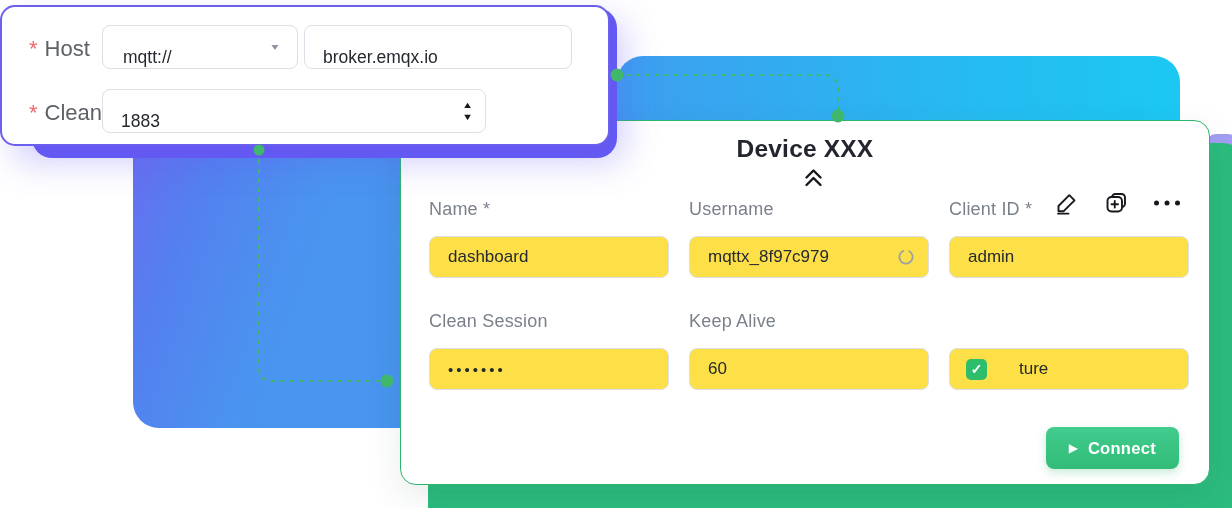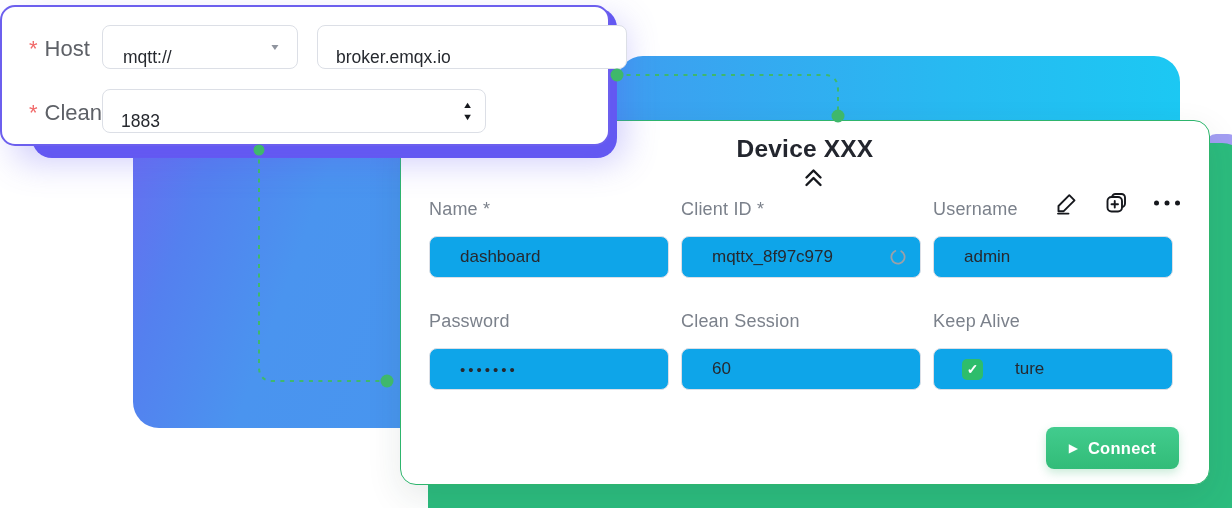--- a/index.html
+++ b/index.html
@@ -32,31 +32,31 @@
     background:#6459F2;z-index:4;
   }
   
   .device-card{
     position:absolute;left:400px;top:120px;width:810px;height:365px;box-sizing:border-box;
     background:#fff;border:1.5px solid #2EB56D;border-radius:16px;
     box-shadow:0 12px 35px rgba(25,60,45,.10);z-index:3;
   }
   .form-grid{
     position:absolute;left:28px;display:grid;
-    grid-template-columns:240px 240px 240px;column-gap:12px;
+    grid-template-columns:240px 240px 240px;column-gap:20px;
   }
   .labels-row1{top:78px;}
   .inputs-row1{top:115px;}
   .labels-row2{top:190px;}
   .inputs-row2{top:227px;}
   .field-label{font-size:18px;color:#7B818B;letter-spacing:.2px;}
   .tbox{
     position:relative;box-sizing:border-box;height:42px;width:240px;
-    border:1.5px solid #DCDFE6;border-radius:8px;background:#0ea5e9;
-    display:flex;align-items:center;padding-left:12px;
+    border:1.5px solid #DCDFE6;border-radius:8px;background:#fde047;
+    display:flex;align-items:center;
   }
   .tbox input{
     border:none;outline:none;background:transparent;width:100%;
     font-family:"Liberation Sans", sans-serif;
     font-size:17px;color:#26292F;padding:0 14px 0 18px;
   }
   .refresh-wrap{position:absolute;right:12px;top:50%;transform:translateY(-50%);cursor:pointer;display:flex;}
   .checkbox{
     width:21px;height:21px;border-radius:5px;background:#2EBD6B;margin-left:16px;
     display:flex;align-items:center;justify-content:center;flex:0 0 auto;cursor:pointer;
@@ -96,21 +96,21 @@
   }
   .hbox input{
     border:none;outline:none;background:transparent;width:100%;
     font-family:"Liberation Sans", sans-serif;
     font-size:17.5px;color:#26292F;padding:0 14px 0 18px;
   }
   .proto-select{left:100px;top:18px;width:196px;cursor:pointer;}
   .proto-select .sel-val{font-size:17.5px;color:#26292F;padding-left:20px;}
   .sel-caret{position:absolute;right:16px;top:50%;transform:translateY(-50%) scaleY(.72);
     font-size:12px;color:#8F949E;}
-  .host-input{left:315px;top:18px;width:310px;}
+  .host-input{left:302px;top:18px;width:268px;}
   .port-input{left:100px;top:82px;width:384px;}
   .spinner{
     position:absolute;right:13px;top:50%;transform:translateY(-50%);
     display:flex;flex-direction:column;align-items:center;gap:3px;cursor:pointer;
   }
   .spinner span{font-size:9px;line-height:1;color:#16181D;transform:scaleX(1.25);}
   
   .connector-svg{position:absolute;left:0;top:0;z-index:7;pointer-events:none;}
 </style>
 </head>
@@ -120,43 +120,42 @@
 
   <div class="panel panel-blue"></div>
   <div class="panel panel-cyan"></div>
   <div class="panel panel-lavender"></div>
   <div class="panel panel-green"></div>
 
   <div class="device-card">
 
     <div class="form-grid labels-row1">
       <div class="field-label">Name *</div>
+      <div class="field-label">Username</div>
       <div class="field-label">Client ID *</div>
-      <div class="field-label">Username</div>
     </div>
 
     <div class="form-grid inputs-row1">
       <div class="tbox">
         <input value="dashboard" style="">
       </div>
       <div class="tbox">
         <input style="padding-right: 38px;" value="mqttx_8f97c979">
         <span class="refresh-wrap">
           <svg width="20" height="20" viewBox="0 0 20 20">
             <circle cx="10" cy="10" r="6.6" fill="none" stroke="#9CA0A8" stroke-width="1.8" stroke-linecap="round" stroke-dasharray="35 7" transform="rotate(-60 10 10)"></circle>
           </svg>
         </span>
       </div>
       <div class="tbox">
         <input value="admin" style="">
       </div>
     </div>
 
     <div class="form-grid labels-row2">
-      <div class="field-label">Password</div>
       <div class="field-label">Clean Session</div>
       <div class="field-label">Keep Alive</div>
     </div>
 
     <div class="form-grid inputs-row2">
       <div class="tbox">
         <input style="letter-spacing: 3px; font-size: 15px;" value="•••••••">
       </div>
       <div class="tbox">
         <input value="60" style="">

